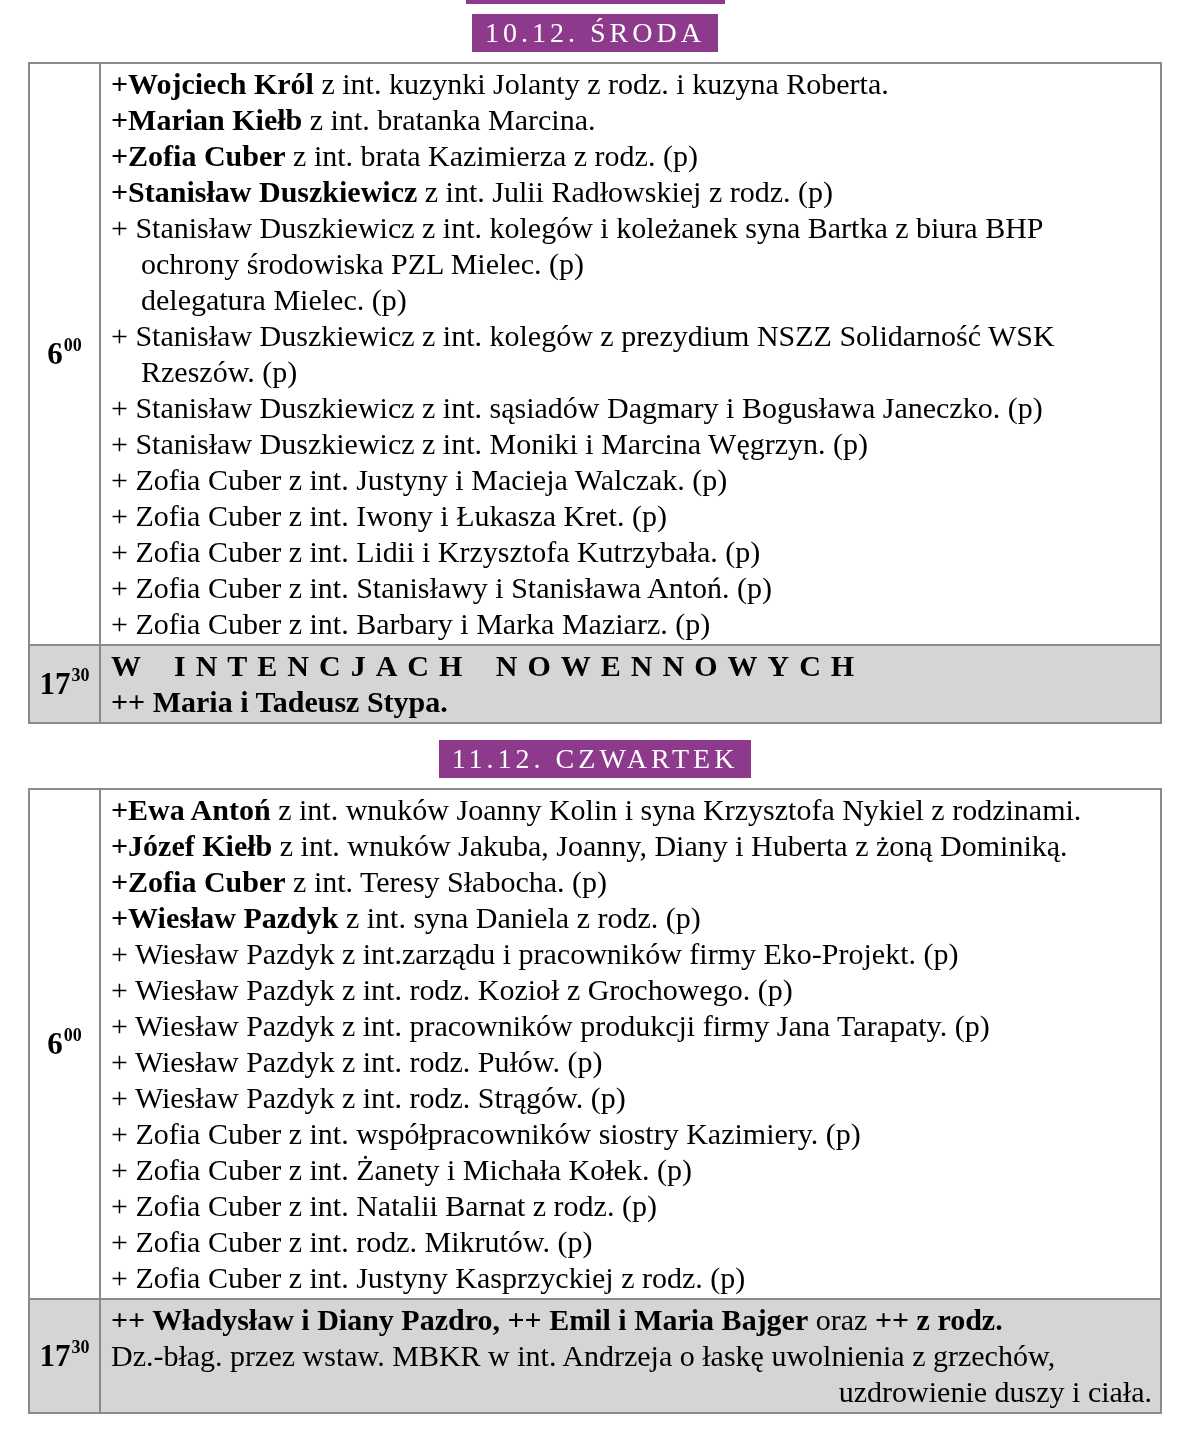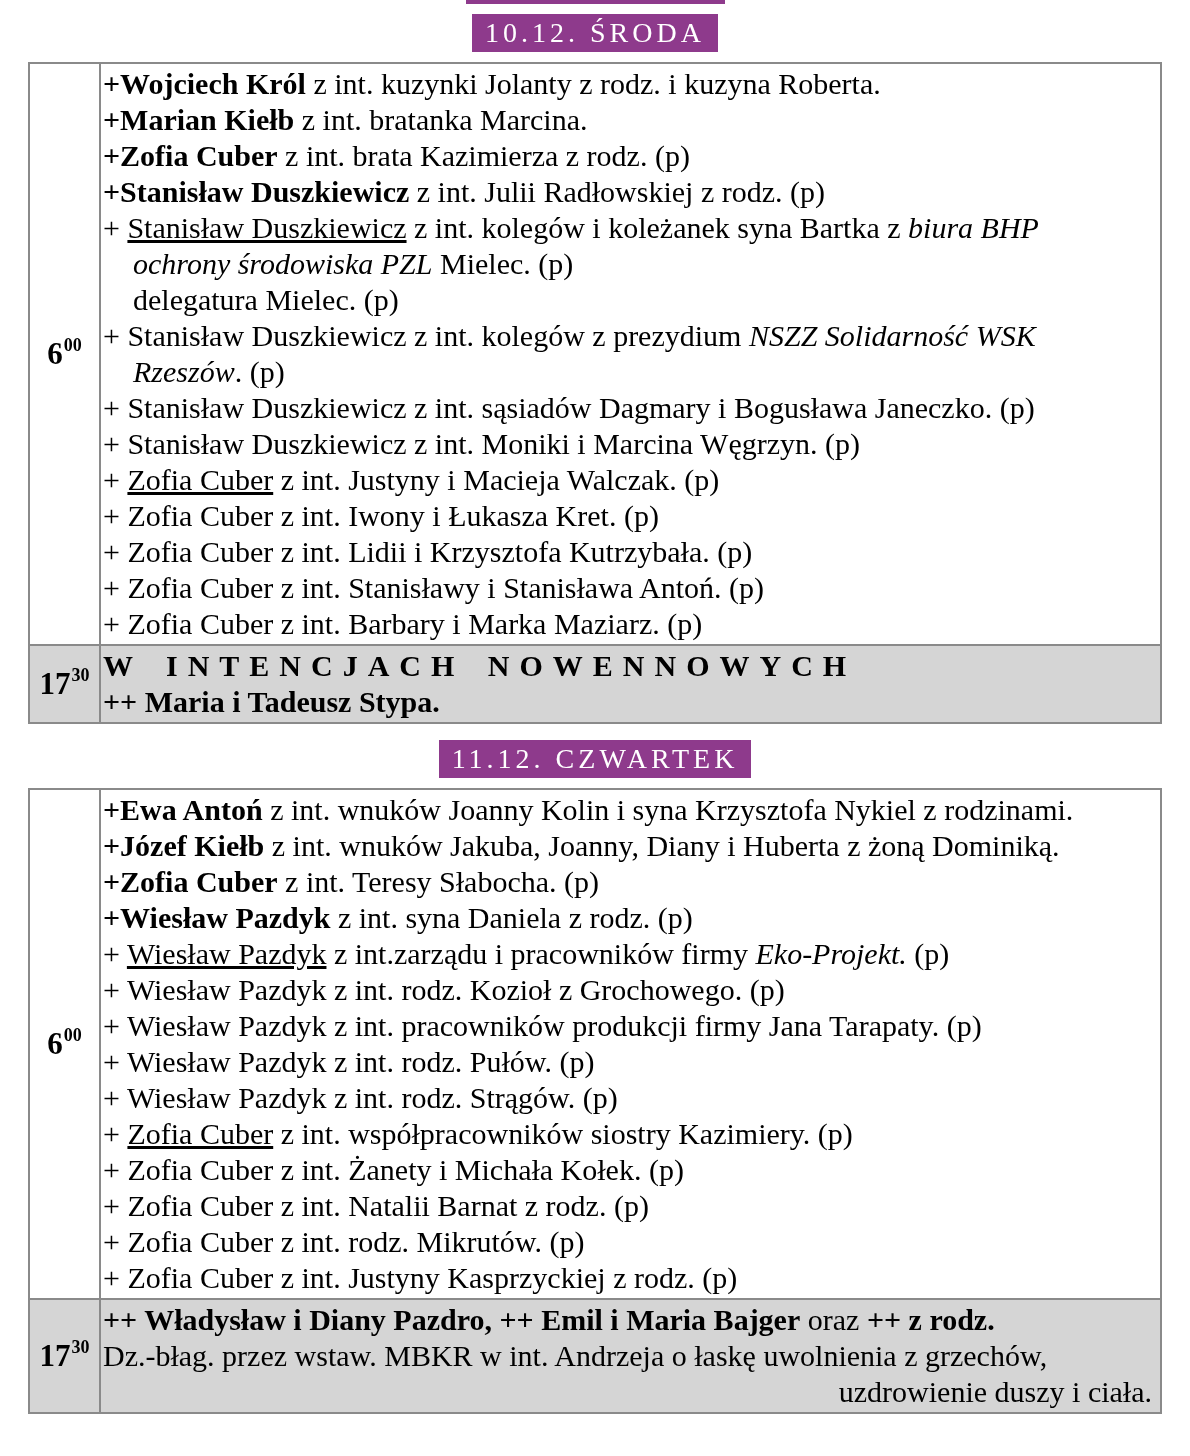--- a/index.html
+++ b/index.html
@@ -60,40 +60,40 @@
   }
   .time-sup {
     font-size: 0.58em;
     position: relative;
     top: -0.45em;
     margin-left: 1px;
   }
   .entries-cell {
     flex: 1 1 auto;
     min-width: 0;
-    padding: 2px 8px 2px 2px;
+    padding: 2px 8px 2px 10px;
     font-size: 30px;
     line-height: 36px;
   }
   .entry .line {
     padding-left: 0;
   }
   .entry .line.cont {
     padding-left: 30px;
   }
   .entry.right .line {
     text-align: right;
   }
   .entry.spaced {
     letter-spacing: 10px;
     word-spacing: 6px;
   }
   .seg-b { font-weight: bold; }
-  .seg-u { text-decoration: underline; }
-  .seg-i { font-style: italic; }
+  .seg-u { }
+  .seg-i { }
 </style>
 </head>
 <body>
 
 <div class="page">
   <div class="top-strip"></div>
   <div id="days-root">
   <section class="day">
     <div class="banner-row">
       <span class="banner">10.12. ŚRODA</span>

